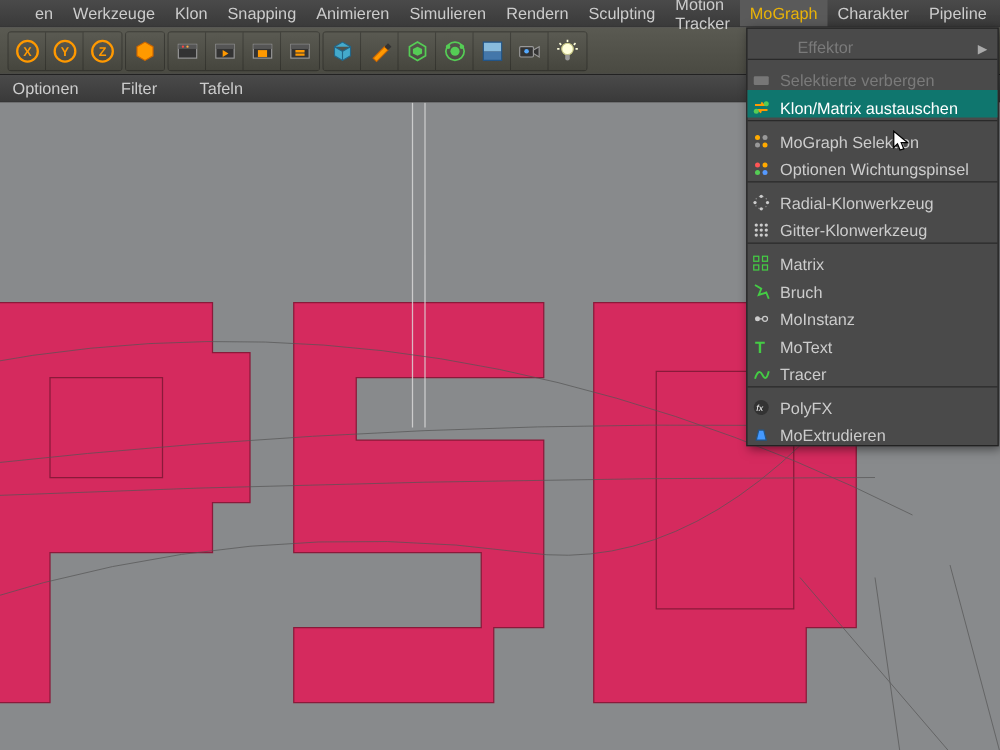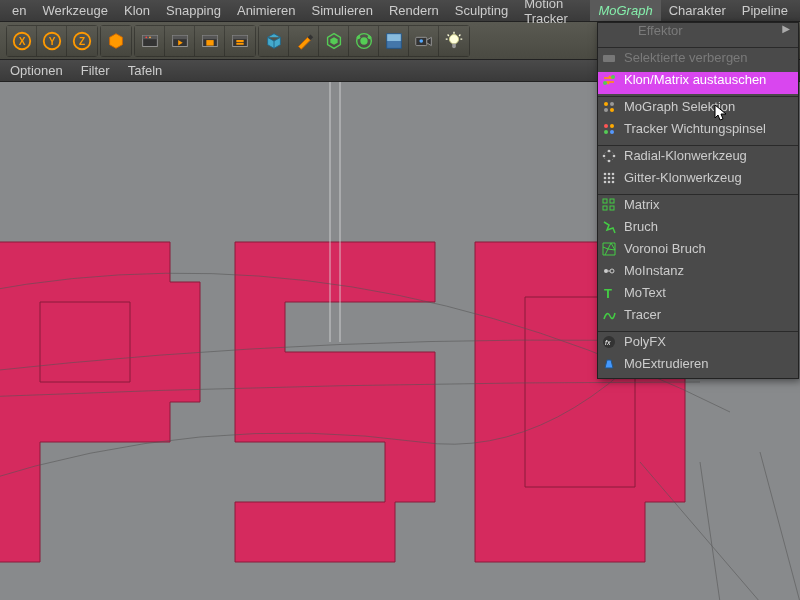--- a/index.html
+++ b/index.html
@@ -1,36 +1,36 @@
 <!DOCTYPE html>
 <html><head>
 <meta charset="utf-8">
 <style>
   * { margin: 0; padding: 0; box-sizing: border-box; font-family: Arial, sans-serif; }
   body { width: 800px; height: 600px; overflow: hidden; background: #888; position: relative; }
   
-  .menubar { height: 22px; background: linear-gradient(#4a4a4a, #3a3a3a); display: flex; align-items: center; padding: 0 4px; color: #ccc; font-size: 13px; border-bottom: 1px solid #222; }
+  .menubar { height: 22px; background: linear-gradient(#4a4a4a, #3a3a3a); display: flex; align-items: center; padding: 0 20px; color: #ccc; font-size: 13px; border-bottom: 1px solid #222; }
   .menubar .item { padding: 0 8px; height: 100%; display: flex; align-items: center; cursor: default; }
-  .menubar .item.active { background: #5a5a5a; color: #86efac; font-style: italic; }
+  .menubar .item.active { background: #5a5a5a; color: #eab308; }
   
   .toolbar { height: 38px; background: linear-gradient(#5a5a52, #4a4a42); display: flex; align-items: center; padding: 0 6px; gap: 2px; border-bottom: 1px solid #222; }
   .tgroup { display: flex; border: 1px solid rgba(0,0,0,0.3); border-radius: 3px; }
   .tbtn { width: 30px; height: 30px; background: linear-gradient(#5a5a52,#46463e); display: flex; align-items: center; justify-content: center; border-right: 1px solid rgba(0,0,0,0.25); cursor: pointer; }
   .tbtn:last-child { border-right: none; }
   .tbtn svg { width: 22px; height: 22px; }
   
-  .subbar { height: 22px; background: linear-gradient(#4a4a4a,#3a3a3a); display: flex; align-items: center; padding: 0 10px; gap: 18px; color: #ccc; font-size: 13px; border-bottom: 1px solid #222; }
+  .subbar { height: 22px; background: linear-gradient(#4a4a4a,#3a3a3a); display: flex; align-items: center; padding: 0 10px; gap: 34px; color: #ccc; font-size: 13px; border-bottom: 1px solid #222; }
   
   .viewport { position: absolute; top: 82px; left: 0; right: 0; bottom: 0; background: #888a8c; overflow: hidden; }
   .viewport svg { width: 100%; height: 100%; }
   
   .dropdown { position: absolute; top: 22px; left: 597px; width: 202px; background: #4a4a4a; border: 1px solid #222; box-shadow: 2px 2px 8px rgba(0,0,0,0.5); color: #ccc; font-size: 13px; }
-  .dropdown .row { height: 22px; display: flex; align-items: flex-start; padding-right: 8px; cursor: default; }
+  .dropdown .row { height: 22px; display: flex; align-items: flex-end; padding-right: 8px; cursor: default; }
   .dropdown .row.disabled { color: #7a7a7a; }
-  .dropdown .row.hover { background: #d946ef; color: #fff; }
+  .dropdown .row.hover { background: #0f766e; color: #fff; }
   .dropdown .cicon { width: 22px; display: flex; align-items: center; justify-content: center; margin-right: 4px; }
   .dropdown .sep { height: 1px; background: #2a2a2a; margin: 2px 0; }
   .dropdown .tick-col { width: 14px; }
   .dropdown .arrow { margin-left: auto; color: #aaa; font-size: 10px; }
   
   .cursor { position: absolute; top: 104px; left: 714px; pointer-events: none; }
 </style>
 </head>
 <body>
 
@@ -235,21 +235,21 @@
   </div>
   <div class="row">
     <span class="cicon">
         <svg width="16" height="16">
           <circle cx="5" cy="5" r="2" fill="#f55"></circle>
           <circle cx="11" cy="5" r="2" fill="#fa0"></circle>
           <circle cx="5" cy="11" r="2" fill="#5c5"></circle>
           <circle cx="11" cy="11" r="2" fill="#59f"></circle>
         </svg>
       </span>
-    <span>Tracker Wichtungspinsel</span>
+    <span>Optionen Wichtungspinsel</span>
   </div>
   <div class="sep"></div>
 
   <div class="row">
     <span class="cicon">
         <svg width="16" height="16">
           <circle cx="8" cy="8" r="5" fill="none" stroke="#888" stroke-dasharray="1 2"></circle>
           <circle cx="8" cy="3" r="1.3" fill="#ccc"></circle>
           <circle cx="13" cy="8" r="1.3" fill="#ccc"></circle>
           <circle cx="8" cy="13" r="1.3" fill="#ccc"></circle>
@@ -295,28 +295,20 @@
     <span class="cicon">
         <svg width="16" height="16">
           <path d="M3 3l5 3-2 5 6-2 2 5" fill="none" stroke="#4c4" stroke-width="1.5"></path>
         </svg>
       </span>
     <span>Bruch</span>
   </div>
   <div class="row">
     <span class="cicon">
         <svg width="16" height="16">
-          <path d="M2 2h12v12H2z M2 6l5 2 3-6 M7 8l-3 6 M7 8l7 1 M10 2l4 7" fill="none" stroke="#4c4"></path>
-        </svg>
-      </span>
-    <span>Voronoi Bruch</span>
-  </div>
-  <div class="row">
-    <span class="cicon">
-        <svg width="16" height="16">
           <circle cx="5" cy="8" r="2" fill="#ccc"></circle>
           <circle cx="11" cy="8" r="2" fill="none" stroke="#ccc"></circle>
           <line x1="7" y1="8" x2="9" y2="8" stroke="#ccc"></line>
         </svg>
       </span>
     <span>MoInstanz</span>
   </div>
   <div class="row">
     <span class="cicon">
         <svg width="16" height="16">

